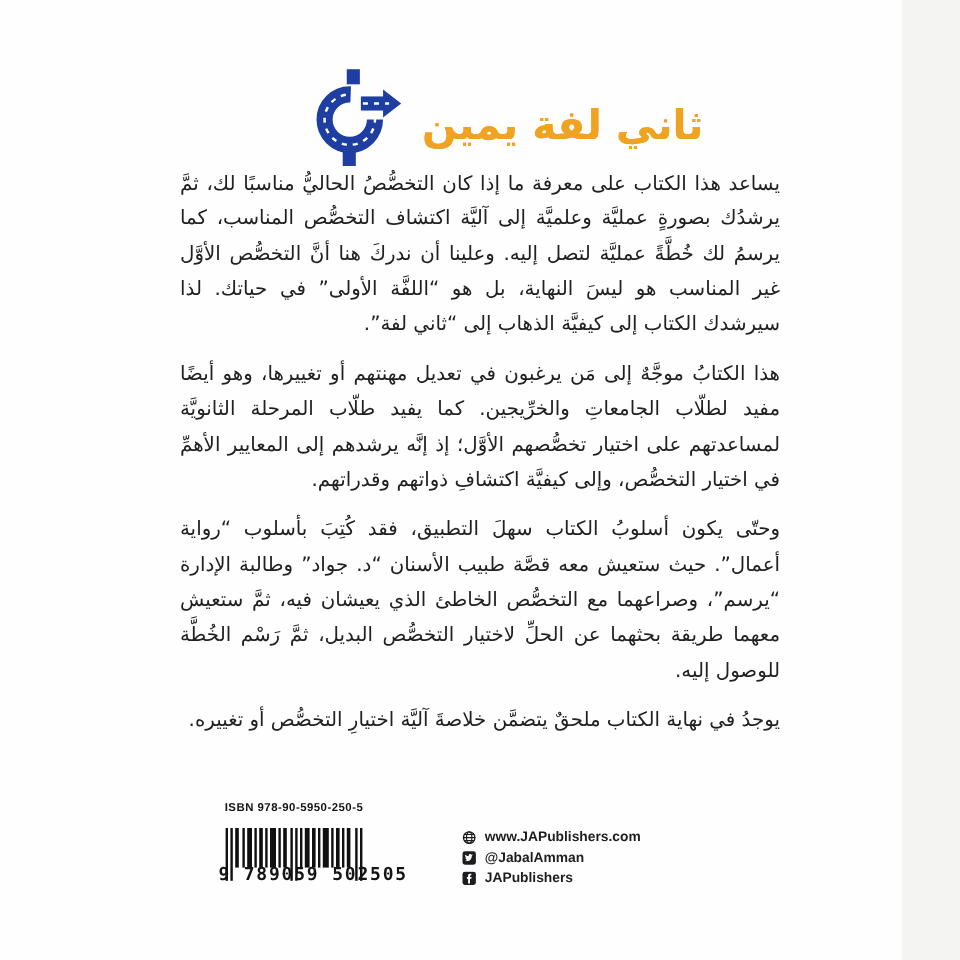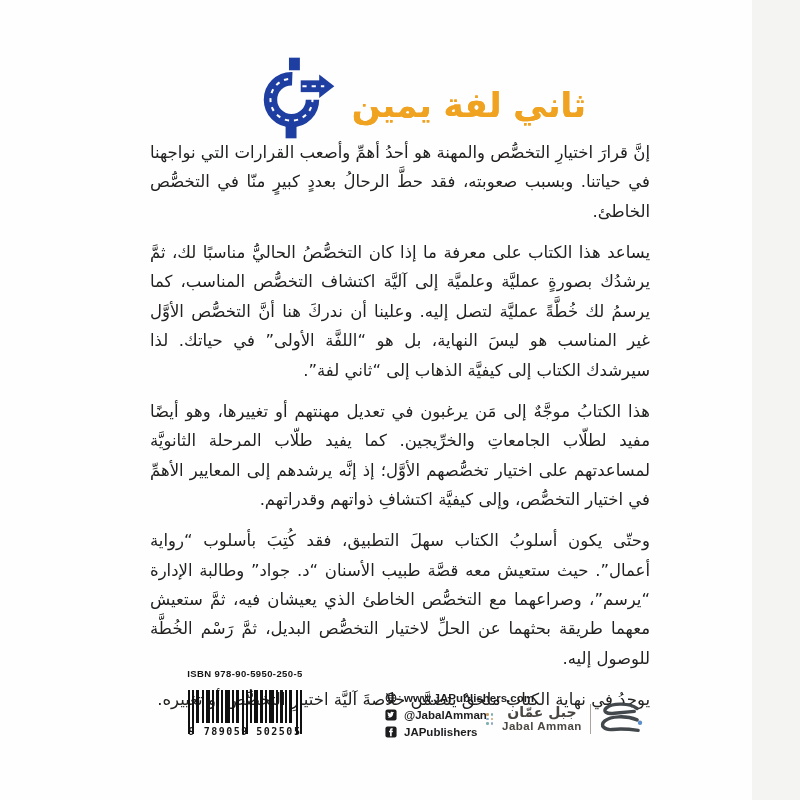--- a/index.html
+++ b/index.html
@@ -16,21 +16,21 @@
   .body-text p{margin:0 0 12px 0;}
   .body-text p:last-child{margin-bottom:0;}
 
   
   .footer{position:absolute;left:0;top:660px;width:800px;height:110px;}
 
   .barcode-block{position:absolute;left:182px;top:8px;width:126px;color:#141414;}
   .isbn-label{font-family:"Liberation Sans","DejaVu Sans",sans-serif;font-size:9.5px;font-weight:bold;letter-spacing:0.4px;text-align:center;white-space:nowrap;margin-bottom:11px;}
   .barcode{position:relative;width:126px;height:46px;}
   .barcode svg{display:block;}
-  .isbn-digits{position:absolute;left:0;bottom:-1px;width:126px;text-align:center;font-family:"DejaVu Sans Mono","Liberation Mono",monospace;font-size:10px;font-weight:bold;letter-spacing:1.5px;color:#141414;white-space:pre;}
+  .isbn-digits{position:absolute;left:0;bottom:-1px;width:126px;text-align:center;font-family:"DejaVu Sans Mono","Liberation Mono",monospace;font-size:15px;font-weight:bold;letter-spacing:1.5px;color:#141414;white-space:pre;}
 
   .links-block{position:absolute;left:350px;top:32px;display:flex;flex-direction:column;gap:5px;}
   .link-row{display:flex;align-items:center;gap:7px;font-family:"Liberation Sans","DejaVu Sans",sans-serif;font-size:11.5px;font-weight:bold;color:#1d1d1f;white-space:nowrap;padding-left:35px;}
   .link-row .ic{width:12px;height:12px;flex:0 0 auto;}
 
   .publisher-block{position:absolute;left:486px;top:40px;display:flex;align-items:center;gap:8px;color:#4a4642;}
   .pub-dots{display:flex;flex-direction:column;gap:2px;margin-right:1px;}
   .pub-dots span{display:flex;gap:2px;}
   .pub-dots i{width:2.5px;height:2.5px;border-radius:50%;display:block;}
   .d-tan{background:#c8a06a;} .d-teal{background:#7fb0ad;} .d-blue{background:#8fa7c8;}
@@ -57,21 +57,20 @@
 
       <circle cx="47" cy="50" r="25" fill="none" stroke="#ffffff" stroke-width="2.4" stroke-dasharray="5 6" stroke-dashoffset="2"></circle>
 
       <rect x="58" y="27" width="24" height="14" fill="#1e3ea1"></rect>
       <polygon points="80,20 98,34 80,48" fill="#1e3ea1"></polygon>
       <path d="M60 34 L86 34" fill="none" stroke="#ffffff" stroke-width="2.4" stroke-dasharray="5 6"></path>
     </svg>
   </div>
 
   <div class="body-text">
-    <p>إنَّ قرارَ اختيارِ التخصُّص والمهنة هو أحدُ أهمِّ وأصعب القرارات التي نواجهنا في حياتنا. وبسبب صعوبته، فقد حطَّ الرحالُ بعددٍ كبيرٍ منّا في التخصُّص الخاطئ.</p>
     <p>يساعد هذا الكتاب على معرفة ما إذا كان التخصُّصُ الحاليُّ مناسبًا لك، ثمَّ يرشدُك بصورةٍ عمليَّة وعلميَّة إلى آليَّة اكتشاف التخصُّص المناسب، كما يرسمُ لك خُطَّةً عمليَّة لتصل إليه. وعلينا أن ندركَ هنا أنَّ التخصُّص الأوَّل غير المناسب هو ليسَ النهاية، بل هو “اللفَّة الأولى” في حياتك. لذا سيرشدك الكتاب إلى كيفيَّة الذهاب إلى “ثاني لفة”.</p>
     <p>هذا الكتابُ موجَّهٌ إلى مَن يرغبون في تعديل مهنتهم أو تغييرها، وهو أيضًا مفيد لطلّاب الجامعاتِ والخرِّيجين. كما يفيد طلّاب المرحلة الثانويَّة لمساعدتهم على اختيار تخصُّصهم الأوَّل؛ إذ إنَّه يرشدهم إلى المعايير الأهمِّ في اختيار التخصُّص، وإلى كيفيَّة اكتشافِ ذواتهم وقدراتهم.</p>
     <p>وحتّى يكون أسلوبُ الكتاب سهلَ التطبيق، فقد كُتِبَ بأسلوب “رواية أعمال”. حيث ستعيش معه قصَّة طبيب الأسنان “د. جواد” وطالبة الإدارة “يرسم”، وصراعهما مع التخصُّص الخاطئ الذي يعيشان فيه، ثمَّ ستعيش معهما طريقة بحثهما عن الحلِّ لاختيار التخصُّص البديل، ثمَّ رَسْم الخُطَّة للوصول إليه.</p>
     <p>يوجدُ في نهاية الكتاب ملحقٌ يتضمَّن خلاصةَ آليَّة اختيارِ التخصُّص أو تغييره.</p>
   </div>
 
   <div class="footer">
 
     <div class="barcode-block">
       <div class="isbn-label">ISBN 978-90-5950-250-5</div>
@@ -128,41 +127,15 @@
       </div>
       <div class="link-row">
         <svg class="ic" viewBox="0 0 14 14" aria-hidden="true">
           <rect x="0.5" y="0.5" width="13" height="13" rx="2.4" fill="#1d1d1f"></rect>
           <path d="M8.9 2.5 H7.6 C6.5 2.5 5.9 3.2 5.9 4.3 V5.6 H4.7 V7.3 H5.9 V12 H7.8 V7.3 H9.1 L9.3 5.6 H7.8 V4.6 C7.8 4.2 8 4 8.4 4 H9.3 Z" fill="#ffffff"></path>
         </svg>
         <span>JAPublishers</span>
       </div>
     </div>
 
-    <div class="publisher-block">
-      <div class="pub-dots">
-        <span>
-            <i class="d-tan"></i>
-            <i class="d-teal"></i>
-          </span>
-        <span>
-            <i class="d-blue"></i>
-            <i class="d-tan"></i>
-          </span>
-        <span>
-            <i class="d-teal"></i>
-            <i class="d-blue"></i>
-          </span>
-      </div>
-      <div class="pub-names">
-        <div class="pub-ar">جبل عمّان</div>
-        <div class="pub-en">Jabal Amman</div>
-      </div>
-      <div class="pub-divider"></div>
-      <svg width="44" height="38" viewBox="0 0 46 40" aria-hidden="true">
-        <path d="M40 9 C32 3 14 3 8 8 C3 12 8 15 16 14 L37 12" fill="none" stroke="#43484d" stroke-width="3.6" stroke-linecap="round"></path>
-        <path d="M40 21 C28 16 12 17 6 22 C0 27 6 32 14 31 C24 30 34 31 41 32" fill="none" stroke="#43484d" stroke-width="3.6" stroke-linecap="round"></path>
-        <circle cx="43" cy="24" r="2.3" fill="#5b8fc9"></circle>
-      </svg>
-    </div>
 
   </div>
 </div>
 
 </body></html>

